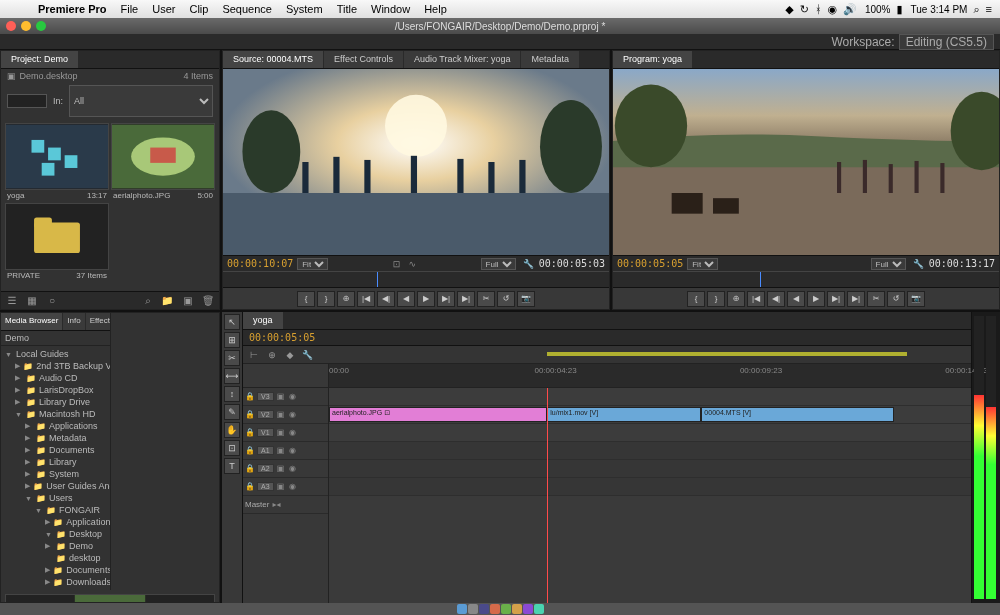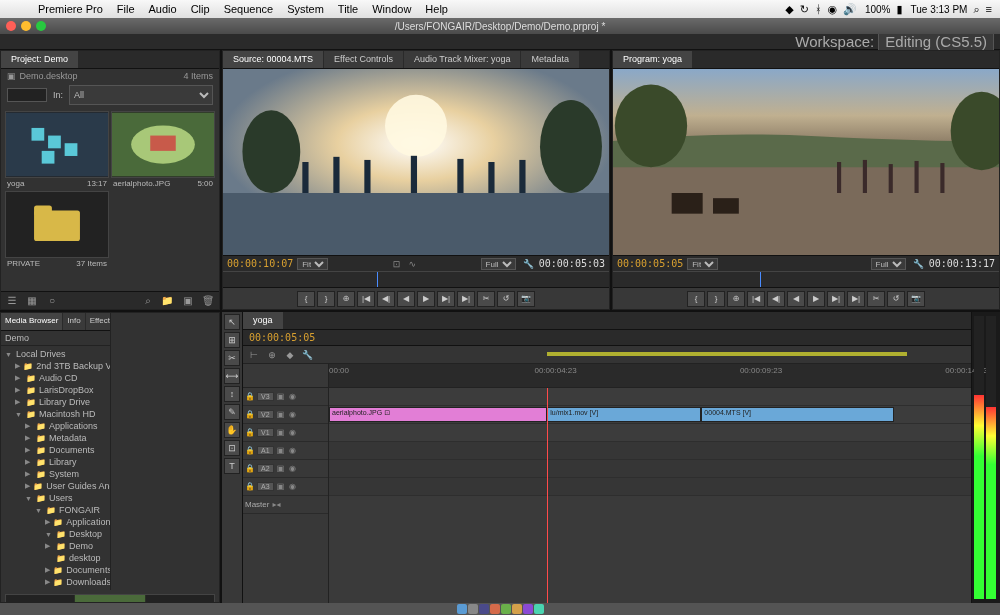--- a/index.html
+++ b/index.html
@@ -1,53 +1,53 @@
 <!DOCTYPE html>
 <html><head>
 <meta charset="utf-8">
 <style>
 * { margin: 0; padding: 0; box-sizing: border-box; font-family: Arial, sans-serif; }
 body { background: #232323; color: #bbb; font-size: 10px; overflow: hidden; width: 1000px; height: 615px; }
 
 
 .menubar { height: 18px; background: linear-gradient(#f8f8f8, #e0e0e0); display: flex; align-items: center; padding: 0 8px; color: #000; font-size: 11px; }
 .menubar .apple { margin-right: 10px; font-size: 12px; }
-.menubar .app-title { font-weight: normal; margin-right: 14px; padding-left: 20px; }
+.menubar .app-title { font-weight: bold; margin-right: 14px; padding-left: 20px; }
 .menubar .menu-item { margin-right: 14px; cursor: default; }
 .menubar .spacer { flex: 1; }
 .menubar .status-item { margin-left: 8px; font-size: 10px; }
 .menubar .status-icon { margin-left: 6px; font-size: 11px; }
 
 
 .titlebar { height: 16px; background: linear-gradient(#6a6a6a, #4a4a4a); display: flex; align-items: center; justify-content: center; color: #ddd; font-size: 10px; position: relative; }
 .titlebar .traffic { position: absolute; left: 6px; display: flex; gap: 5px; }
 .titlebar .traffic span { width: 10px; height: 10px; border-radius: 50%; display: block; }
 .traffic .red { background: #ff5f57; }
 .traffic .yellow { background: #ffbd2e; }
 .traffic .green { background: #28c840; }
 
 
-.workspace-row { height: 16px; background: #2a2a2a; display: flex; align-items: center; justify-content: flex-end; padding: 0 6px; font-size: 15px; color: #aaa; border-bottom: 1px solid #111; }
+.workspace-row { height: 16px; background: #2a2a2a; display: flex; align-items: center; justify-content: flex-end; padding: 0 6px; font-size: 12px; color: #aaa; border-bottom: 1px solid #111; }
 .workspace-row .ws-label { margin-right: 4px; }
 .workspace-row .ws-value { background: #3a3a3a; padding: 0 6px; border: 1px solid #555; }
 
 
 .main { display: grid; grid-template-columns: 220px 1fr; grid-template-rows: 260px 1fr; height: calc(615px - 18px - 16px - 16px - 12px); gap: 2px; background: #111; }
 .panel { background: #323232; border: 1px solid #222; display: flex; flex-direction: column; overflow: hidden; }
 
 
 .project { grid-column: 1; grid-row: 1; }
 .panel-tabs { display: flex; background: #2a2a2a; height: 18px; border-bottom: 1px solid #111; font-size: 9px; }
 .panel-tab { padding: 3px 10px; background: #3a3a3a; color: #ccc; margin-right: 1px; white-space: nowrap; }
 .panel-tab.active { background: #444; color: #fff; }
 .project-head { display: flex; justify-content: space-between; padding: 2px 6px; font-size: 9px; color: #999; }
 .project-head .proj-file { display: flex; align-items: center; gap: 4px; }
 .proj-row2 { display: flex; gap: 6px; padding: 2px 6px; align-items: center; font-size: 9px; }
 .proj-row2 input[type=text] { background: #222; border: 1px solid #555; color: #bbb; width: 40px; height: 14px; font-size: 9px; padding: 0 2px; }
-.proj-row2 select { background: #3a3a3a; border: 1px solid #555; color: #bbb; height: 20px; font-size: 9px; flex: 1; }
+.proj-row2 select { background: #3a3a3a; border: 1px solid #555; color: #bbb; height: 32px; font-size: 9px; flex: 1; }
 .bin-grid { flex: 1; display: grid; grid-template-columns: 1fr 1fr; grid-auto-rows: 78px; gap: 2px; padding: 4px; }
 .bin-item { display: flex; flex-direction: column; }
 .thumb { flex: 1; background: #222; display: flex; align-items: center; justify-content: center; border: 1px solid #444; position: relative; overflow: hidden; }
 .bin-meta { display: flex; justify-content: space-between; font-size: 8px; padding: 1px 2px; color: #bbb; }
 .thumb svg { width: 100%; height: 100%; }
 .proj-bottom { height: 18px; background: #2a2a2a; display: flex; align-items: center; padding: 0 4px; gap: 6px; border-top: 1px solid #111; }
 .proj-bottom .tool-icon { width: 14px; height: 14px; display: flex; align-items: center; justify-content: center; color: #999; font-size: 10px; }
 
 
 .monitors { grid-column: 2; grid-row: 1; display: flex; gap: 2px; background: #111; }
@@ -114,36 +114,36 @@
 .dock { height: 12px; background: rgba(200,200,200,0.3); display: flex; align-items: center; justify-content: center; gap: 1px; }
 .dock .app { width: 10px; height: 10px; border-radius: 2px; }
 </style>
 </head>
 <body>
 
 <div class="menubar">
   <span class="apple"></span>
   <span class="app-title">Premiere Pro</span>
   <span class="menu-item">File</span>
-  <span class="menu-item">Audio</span>
+  <span class="menu-item">User</span>
   <span class="menu-item">Clip</span>
   <span class="menu-item">Sequence</span>
   <span class="menu-item">System</span>
   <span class="menu-item">Title</span>
   <span class="menu-item">Window</span>
   <span class="menu-item">Help</span>
   <span class="spacer"></span>
   <span class="status-icon">◆</span>
   <span class="status-icon">↻</span>
   <span class="status-icon">ᚼ</span>
   <span class="status-icon">◉</span>
   <span class="status-icon">🔊</span>
   <span class="status-item">100%</span>
   <span class="status-icon">▮</span>
-  <span class="status-item">Tue 3:13 PM</span>
+  <span class="status-item">Tue 3:14 PM</span>
   <span class="status-icon">⌕</span>
   <span class="status-icon">≡</span>
 </div>
 
 <div class="titlebar">
   <div class="traffic">
     <span class="red"></span>
     <span class="yellow"></span>
     <span class="green"></span>
   </div>
@@ -352,21 +352,21 @@
     <div class="mb-left">
       <div class="panel-tabs" style="overflow:hidden">
         <div class="panel-tab active" style="font-size:8px;padding:3px 4px">Media Browser</div>
         <div class="panel-tab" style="font-size:8px;padding:3px 4px">Info</div>
         <div class="panel-tab" style="font-size:8px;padding:3px 4px">Effects</div>
       </div>
       <div style="padding:2px 4px;font-size:9px;color:#bbb;border-bottom:1px solid #222">Demo</div>
       <div class="mb-tree" id="mb-tree">
         <div class="tree-item">
             <span class="arrow">▼</span>
-            <span>Local Drives</span>
+            <span>Local Guides</span>
           </div>
       <div class="tree-item indent1">
             <span class="arrow">▶</span>
             <span class="folder-icon">📁</span>
             <span>2nd 3TB Backup VIDEO</span>
           </div>
           <div class="tree-item indent1">
             <span class="arrow">▶</span>
             <span class="folder-icon">📁</span>
             <span>Audio CD</span>

